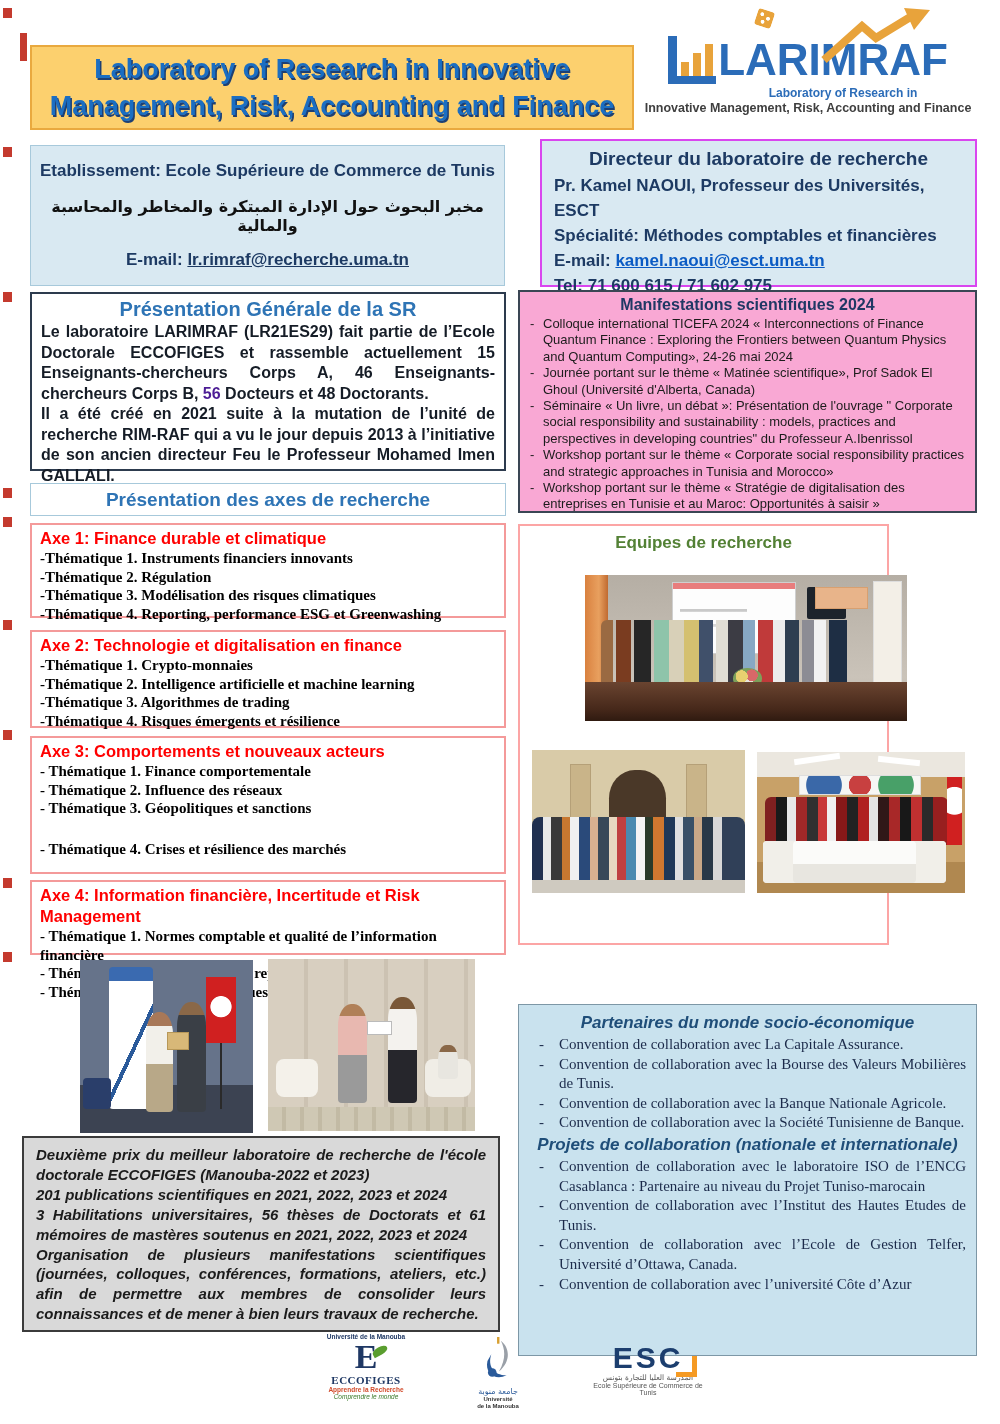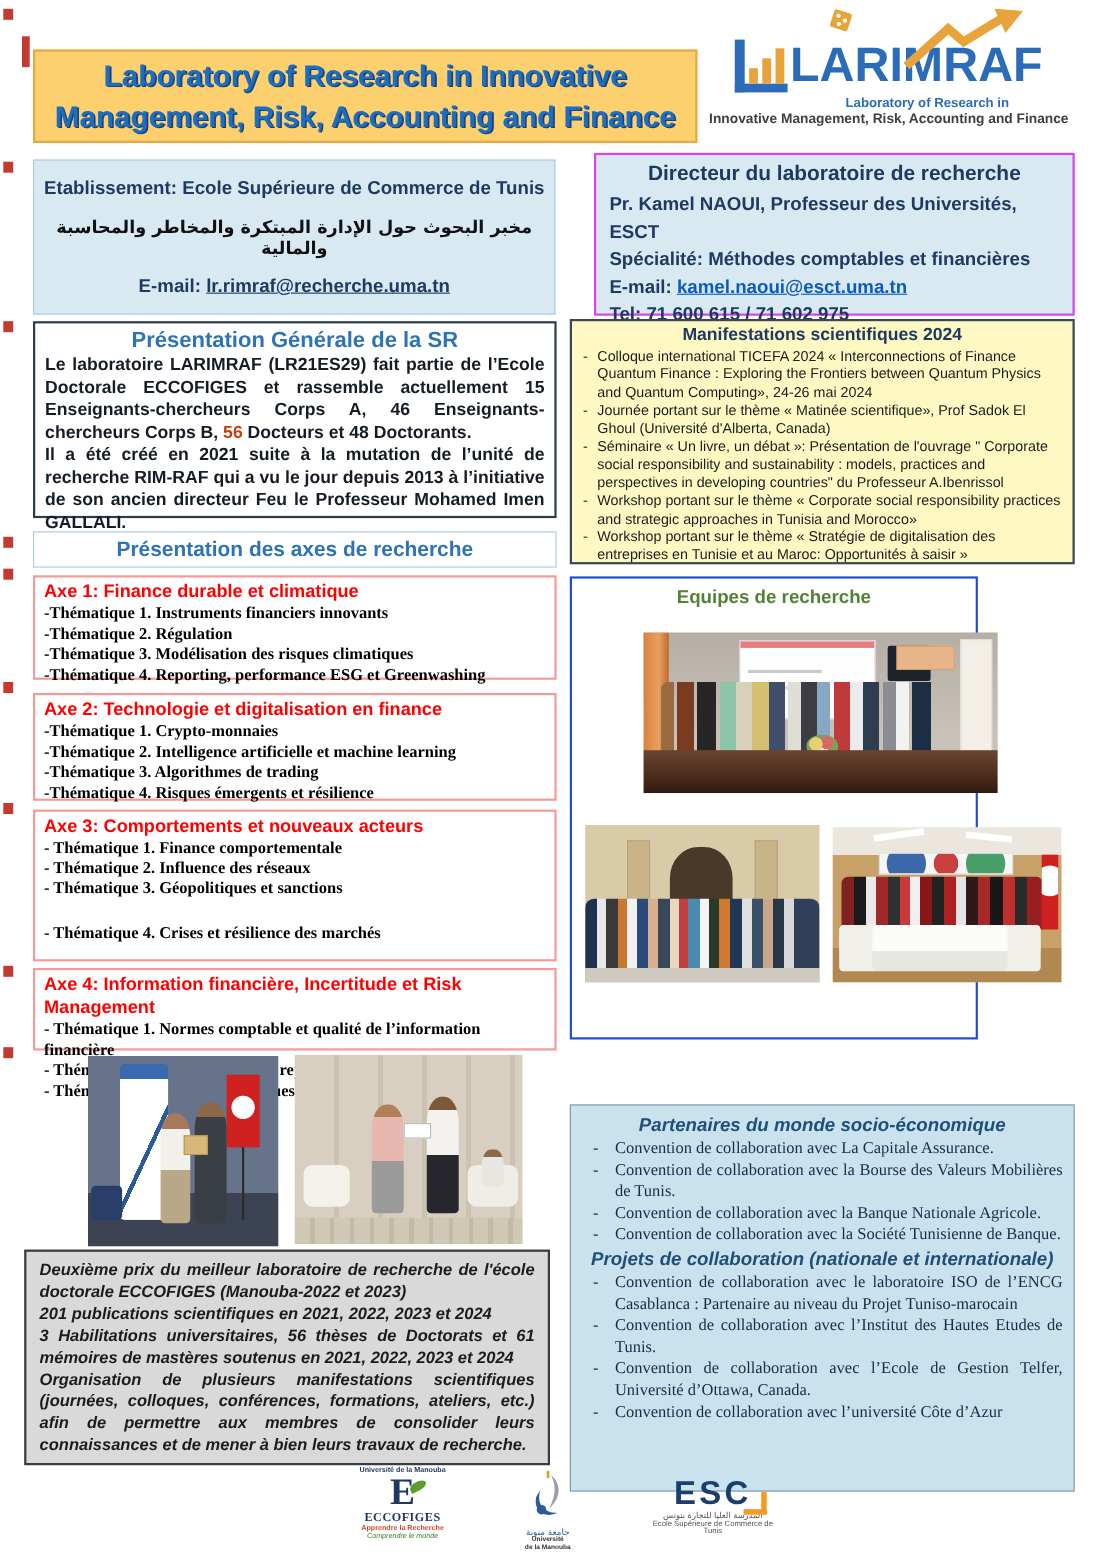--- a/index.html
+++ b/index.html
@@ -48,43 +48,43 @@
     background:#d9e9f2;border:2px solid #d946ef;box-sizing:border-box;padding:7px 12px;}
   .dir-box .dt{font-size:19px;font-weight:bold;color:#1d3a63;text-align:center;margin-bottom:3px;}
   .dir-box .dl{font-size:17px;font-weight:bold;color:#1d3a63;line-height:25px;}
   .dir-box a{color:#0b5bc4;text-decoration:underline;}
 
   
   .pres-box{position:absolute;left:30px;top:292px;width:476px;height:179px;background:#fff;
     border:2px solid #2d3b4e;box-sizing:border-box;padding:2px 9px;}
   .pres-box .pt{font-size:20px;font-weight:bold;color:#2e74b5;text-align:center;line-height:26px;}
   .pres-box p{margin:0;font-size:16px;font-weight:bold;color:#151c26;text-align:justify;line-height:20.5px;}
-  .red{color:#c2410c;}
-
-  .manif-box{position:absolute;left:518px;top:290px;width:459px;height:223px;background:#fef9c3;
+  .red{color:#4c1d95;}
+
+  .manif-box{position:absolute;left:518px;top:290px;width:459px;height:223px;background:#f9a8d4;
     border:2px solid #3a4654;box-sizing:border-box;padding:4px 8px;}
   .manif-box .mt{font-size:16px;font-weight:bold;color:#1f3864;text-align:center;margin-bottom:2px;}
   .m-item{position:relative;padding-left:15px;font-size:13px;color:#1c1c1c;line-height:16.4px;}
   .m-item::before{content:"-";position:absolute;left:2px;}
 
   
   .axes-header{position:absolute;left:30px;top:483px;width:476px;height:33px;background:#fff;
     border:1px solid #a7c9db;box-sizing:border-box;display:flex;align-items:center;justify-content:center;
     font-size:19px;font-weight:bold;color:#2e74b5;}
   .axe{position:absolute;left:30px;width:476px;background:#fff;border:2px solid #f49a9a;
     box-sizing:border-box;padding:3px 8px;}
   .axe .at{font-size:16.5px;font-weight:bold;color:#ff0000;line-height:21px;}
   .axe .ai{font-family:"Liberation Serif",serif;font-weight:bold;font-size:15px;color:#000;line-height:18.6px;}
   .axe .gap{margin-top:22px;}
   .axe1{top:523px;height:95px;} .axe2{top:630px;height:98px;}
   .axe3{top:736px;height:138px;} .axe4{top:880px;height:75px;}
 
   
   .equipes-box{position:absolute;left:518px;top:524px;width:371px;height:421px;background:#fff;
-    border:2px solid #1d4ed8;box-sizing:border-box;}
+    border:2px solid #fca5a5;box-sizing:border-box;}
   .equipes-box .et{font-size:17px;font-weight:bold;color:#538135;text-align:center;margin-top:7px;}
   .photo{position:absolute;overflow:hidden;}
   .ph1{left:65px;top:49px;width:322px;height:146px;background:linear-gradient(#b5aea4,#cac3b9 70%,#bdb6ac);}
   .p1-curtain{position:absolute;left:0;top:0;width:7%;height:100%;
     background:linear-gradient(90deg,#d9813f,#e8a05f 60%,#c06a30);}
   .p1-screen{position:absolute;left:27%;top:5%;width:38%;height:48%;background:#fdfdfd;
     border:1px solid #cfcfcf;
     background-image:linear-gradient(#e87d7d,#e87d7d),linear-gradient(#c9c9c9,#c9c9c9),linear-gradient(#d8d8d8,#d8d8d8);
     background-size:100% 9%,55% 4%,62% 4%;background-position:0 0,12% 38%,12% 60%;background-repeat:no-repeat;}
   .p1-tv{position:absolute;left:69%;top:8%;width:12%;height:22%;background:#1d232b;border-radius:2px;}

